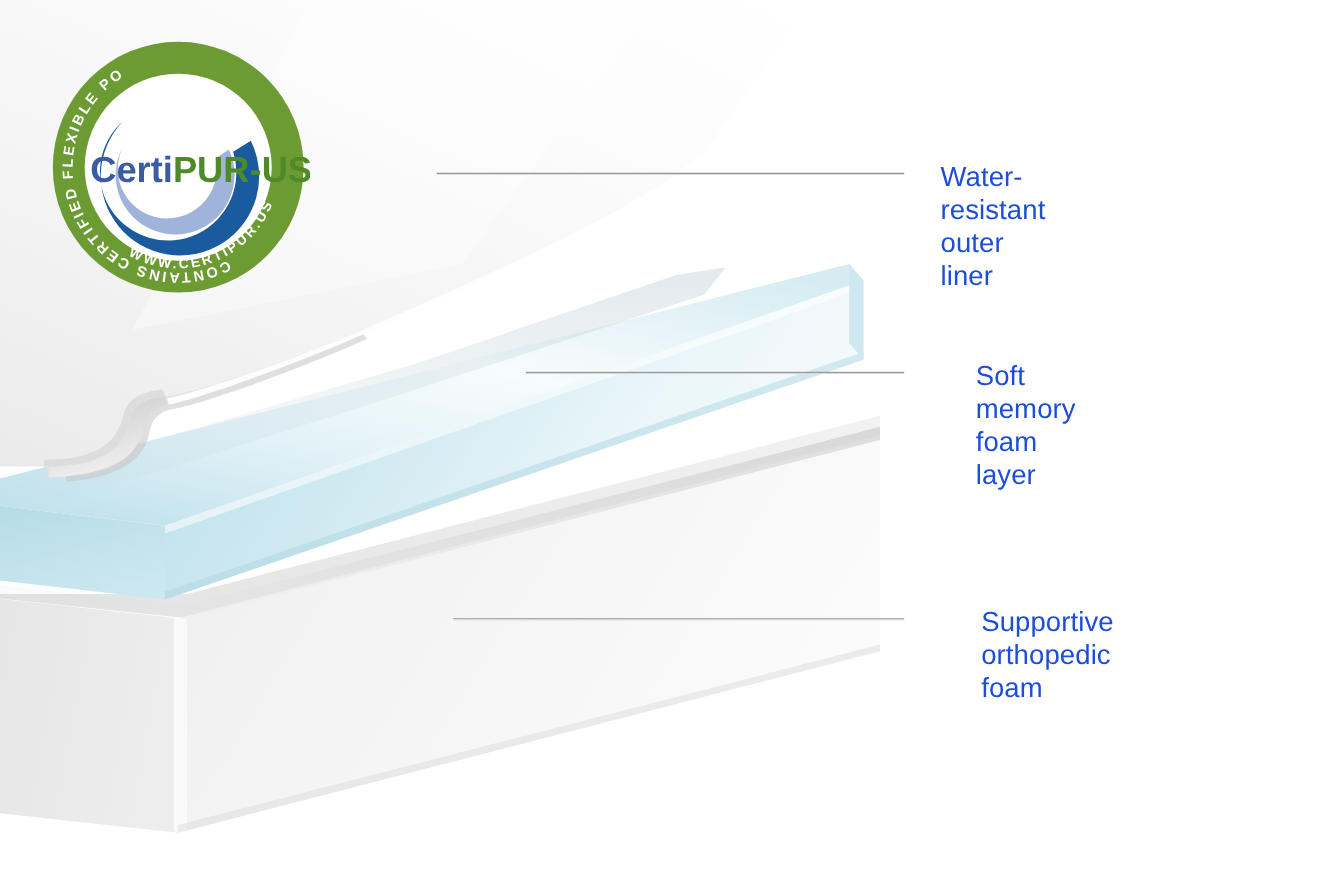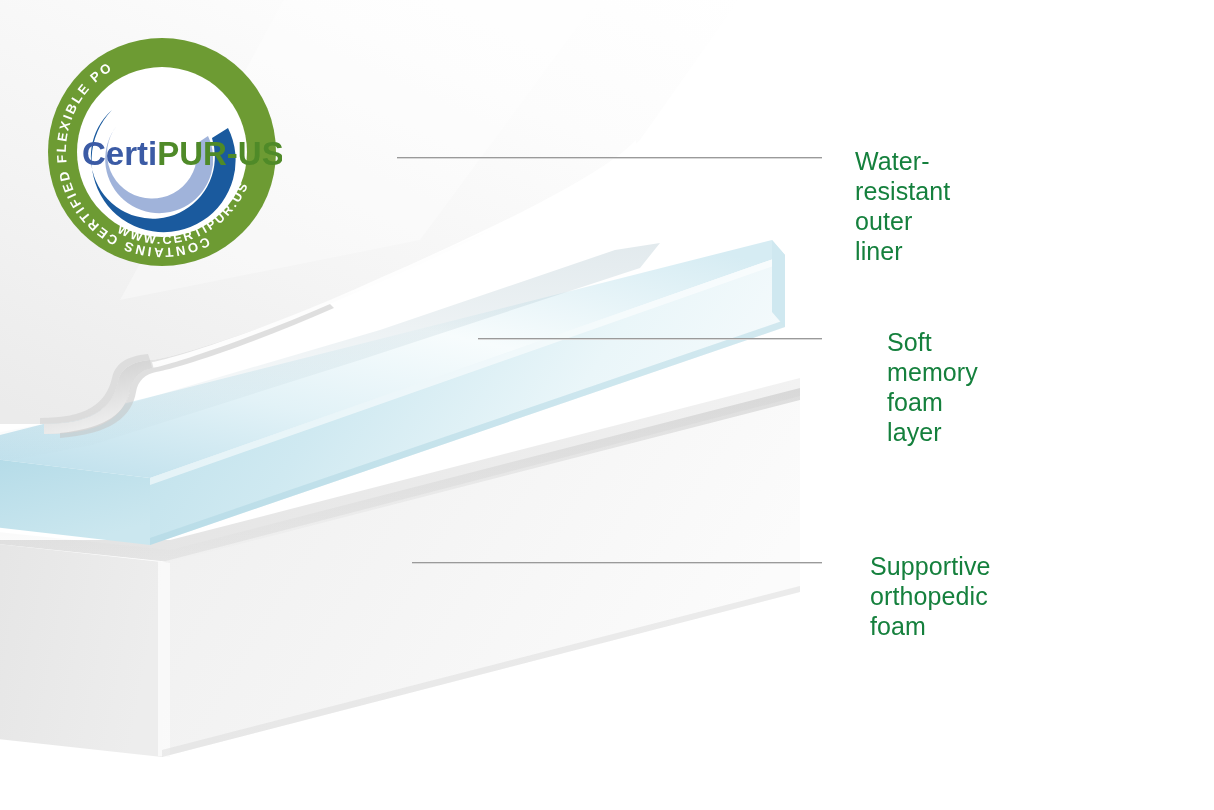--- a/index.html
+++ b/index.html
@@ -54,36 +54,36 @@
   .callout {
     position: absolute;
   }
   .callout-line {
     position: absolute;
     height: 2px;
     background: linear-gradient(to bottom, #9a9a9a 0 1px, #d8d8d8 1px 2px);
   }
   .callout-label {
     position: absolute;
-    color: #15803d;
+    color: #1d4ed8;
     font-size: 25px;
     line-height: 30px;
     letter-spacing: 0.1px;
     white-space: pre-line;
     font-weight: 400;
   }
 
   #callout-liner .callout-line   { left: 397px; top: 157px; width: 425px; }
   #callout-liner .callout-label  { left: 855px; top: 146px; }
 
   #callout-memory .callout-line  { left: 478px; top: 338px; width: 344px; }
   #callout-memory .callout-label { left: 887px; top: 327px; }
 
   #callout-support .callout-line { left: 412px; top: 562px; width: 410px; }
-  #callout-support .callout-label{ left: 870px; top: 551px; }
+  #callout-support .callout-label{ left: 892px; top: 551px; }
 </style>
 </head>
 <body>
 
 <div id="stage">
 
   <div id="mattress-illustration">
     <svg viewBox="0 0 1214 810" xmlns="http://www.w3.org/2000/svg">
       <defs>
 

